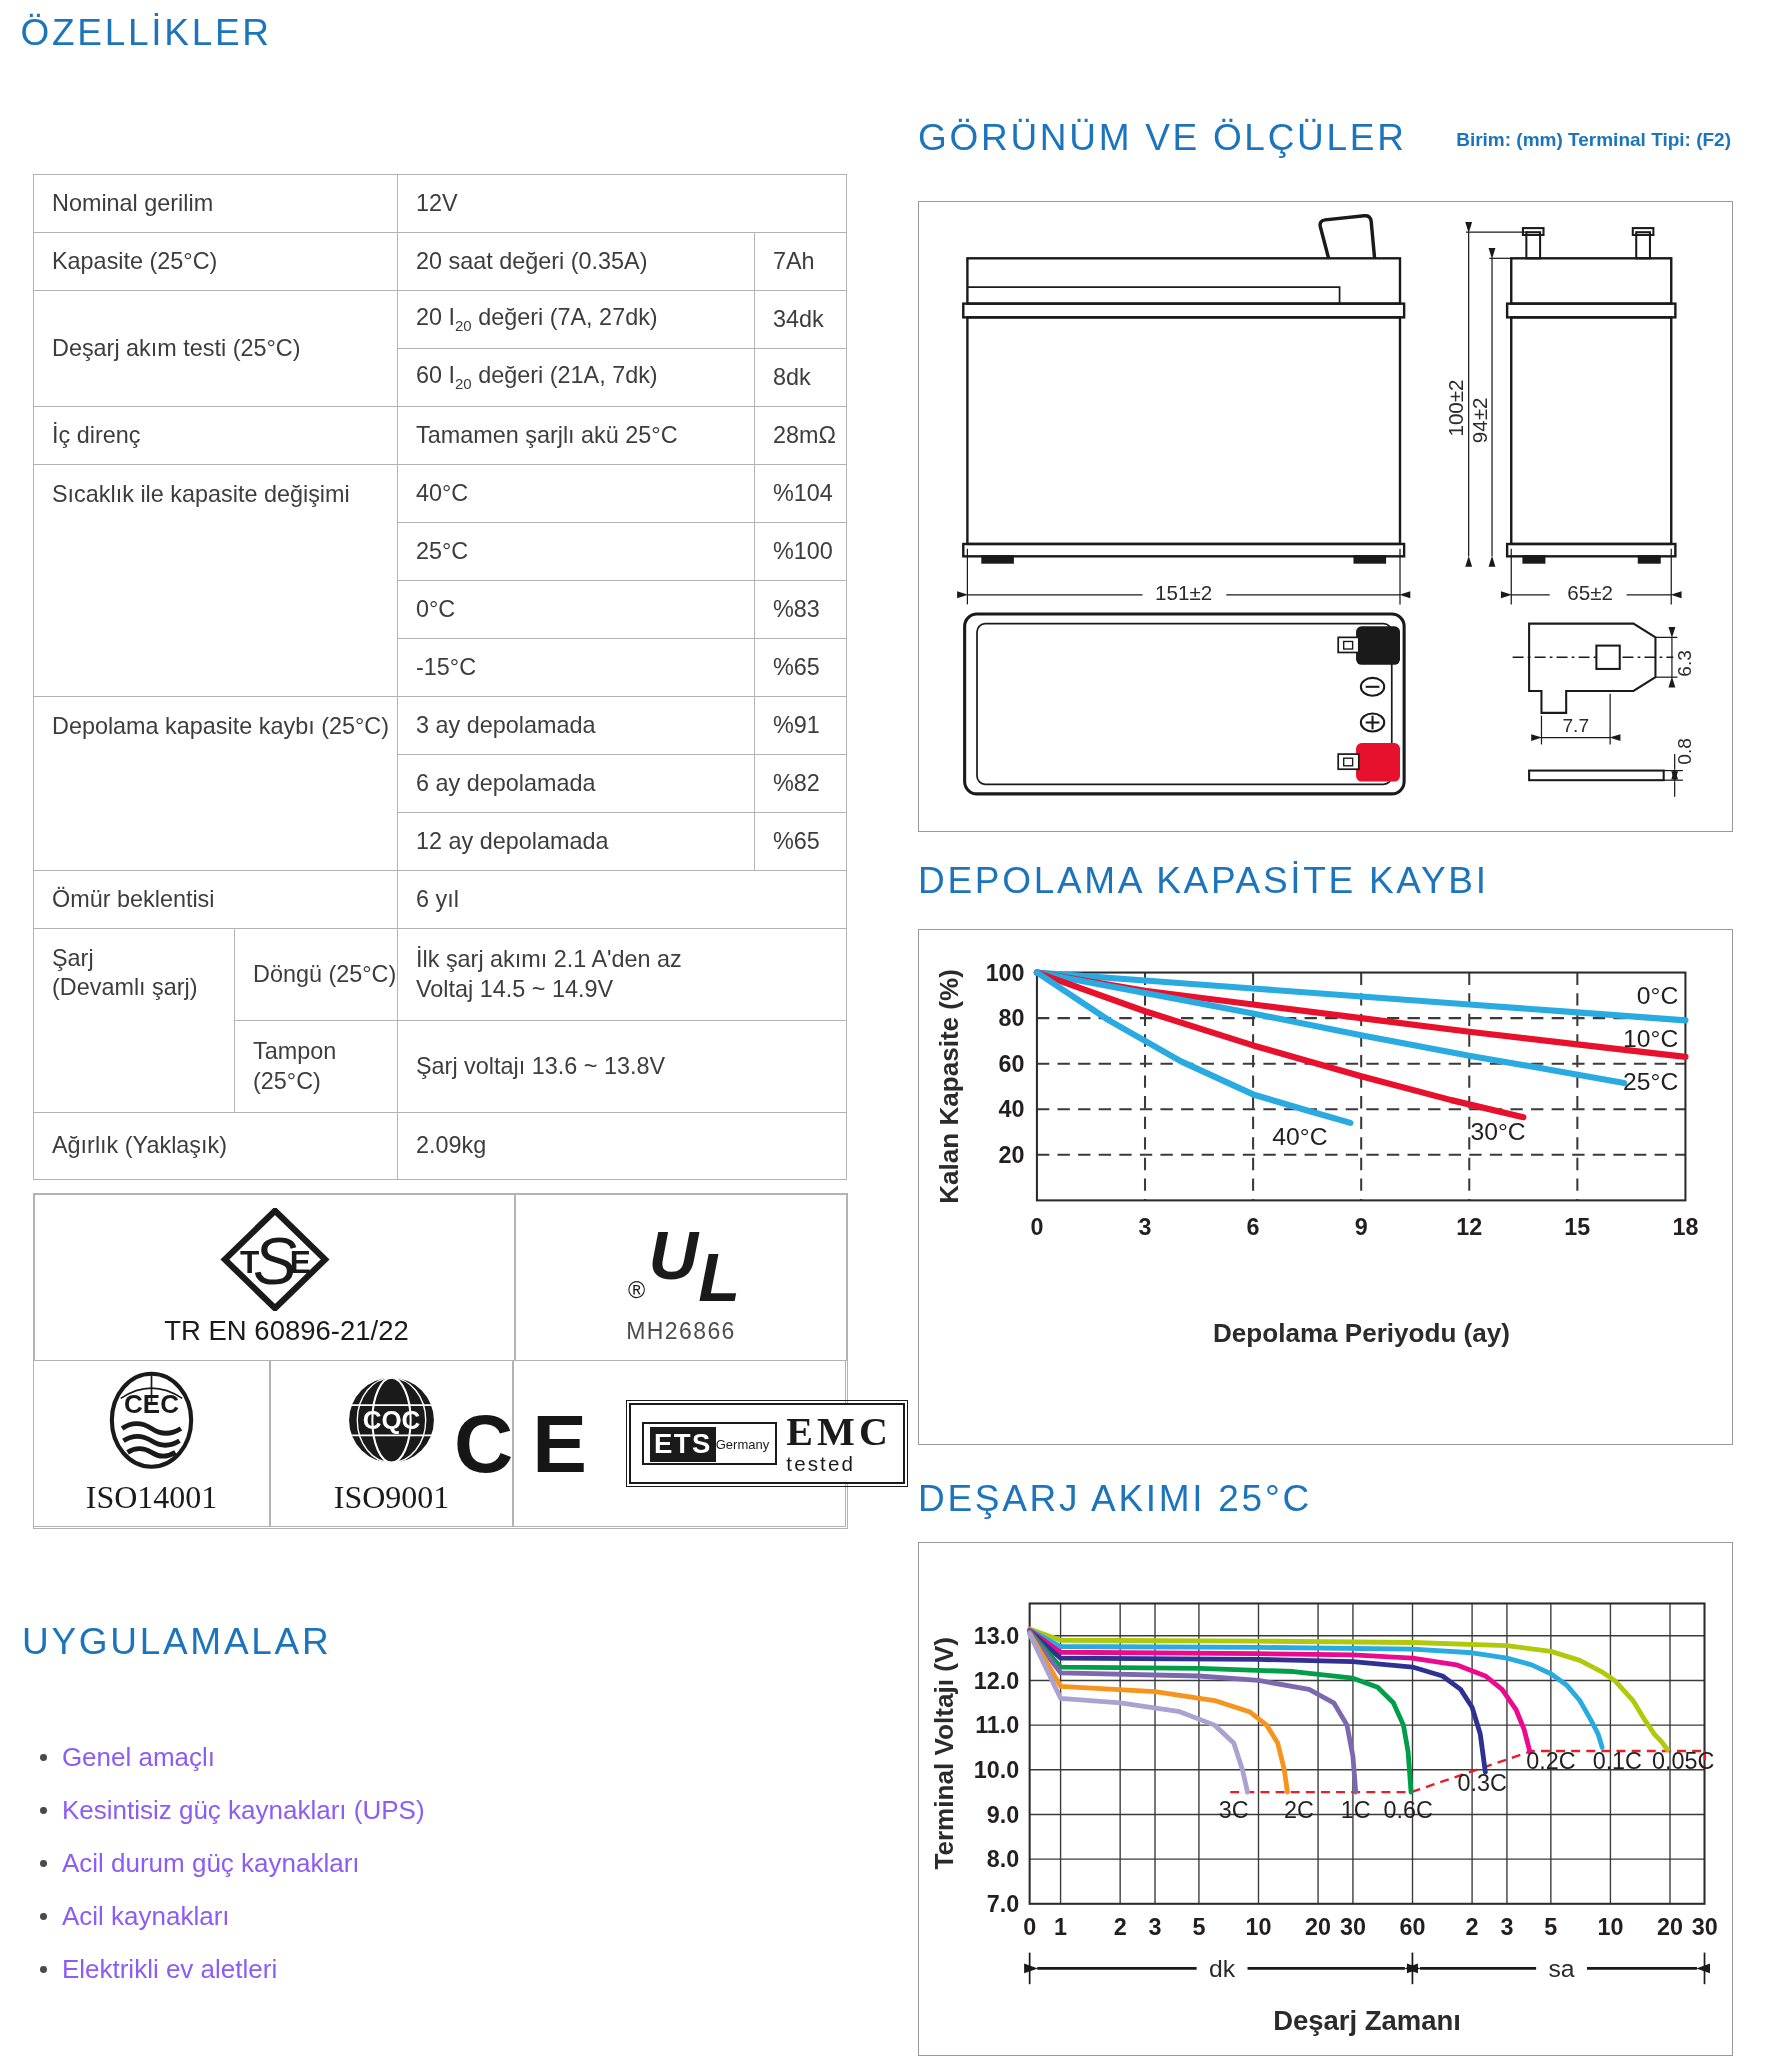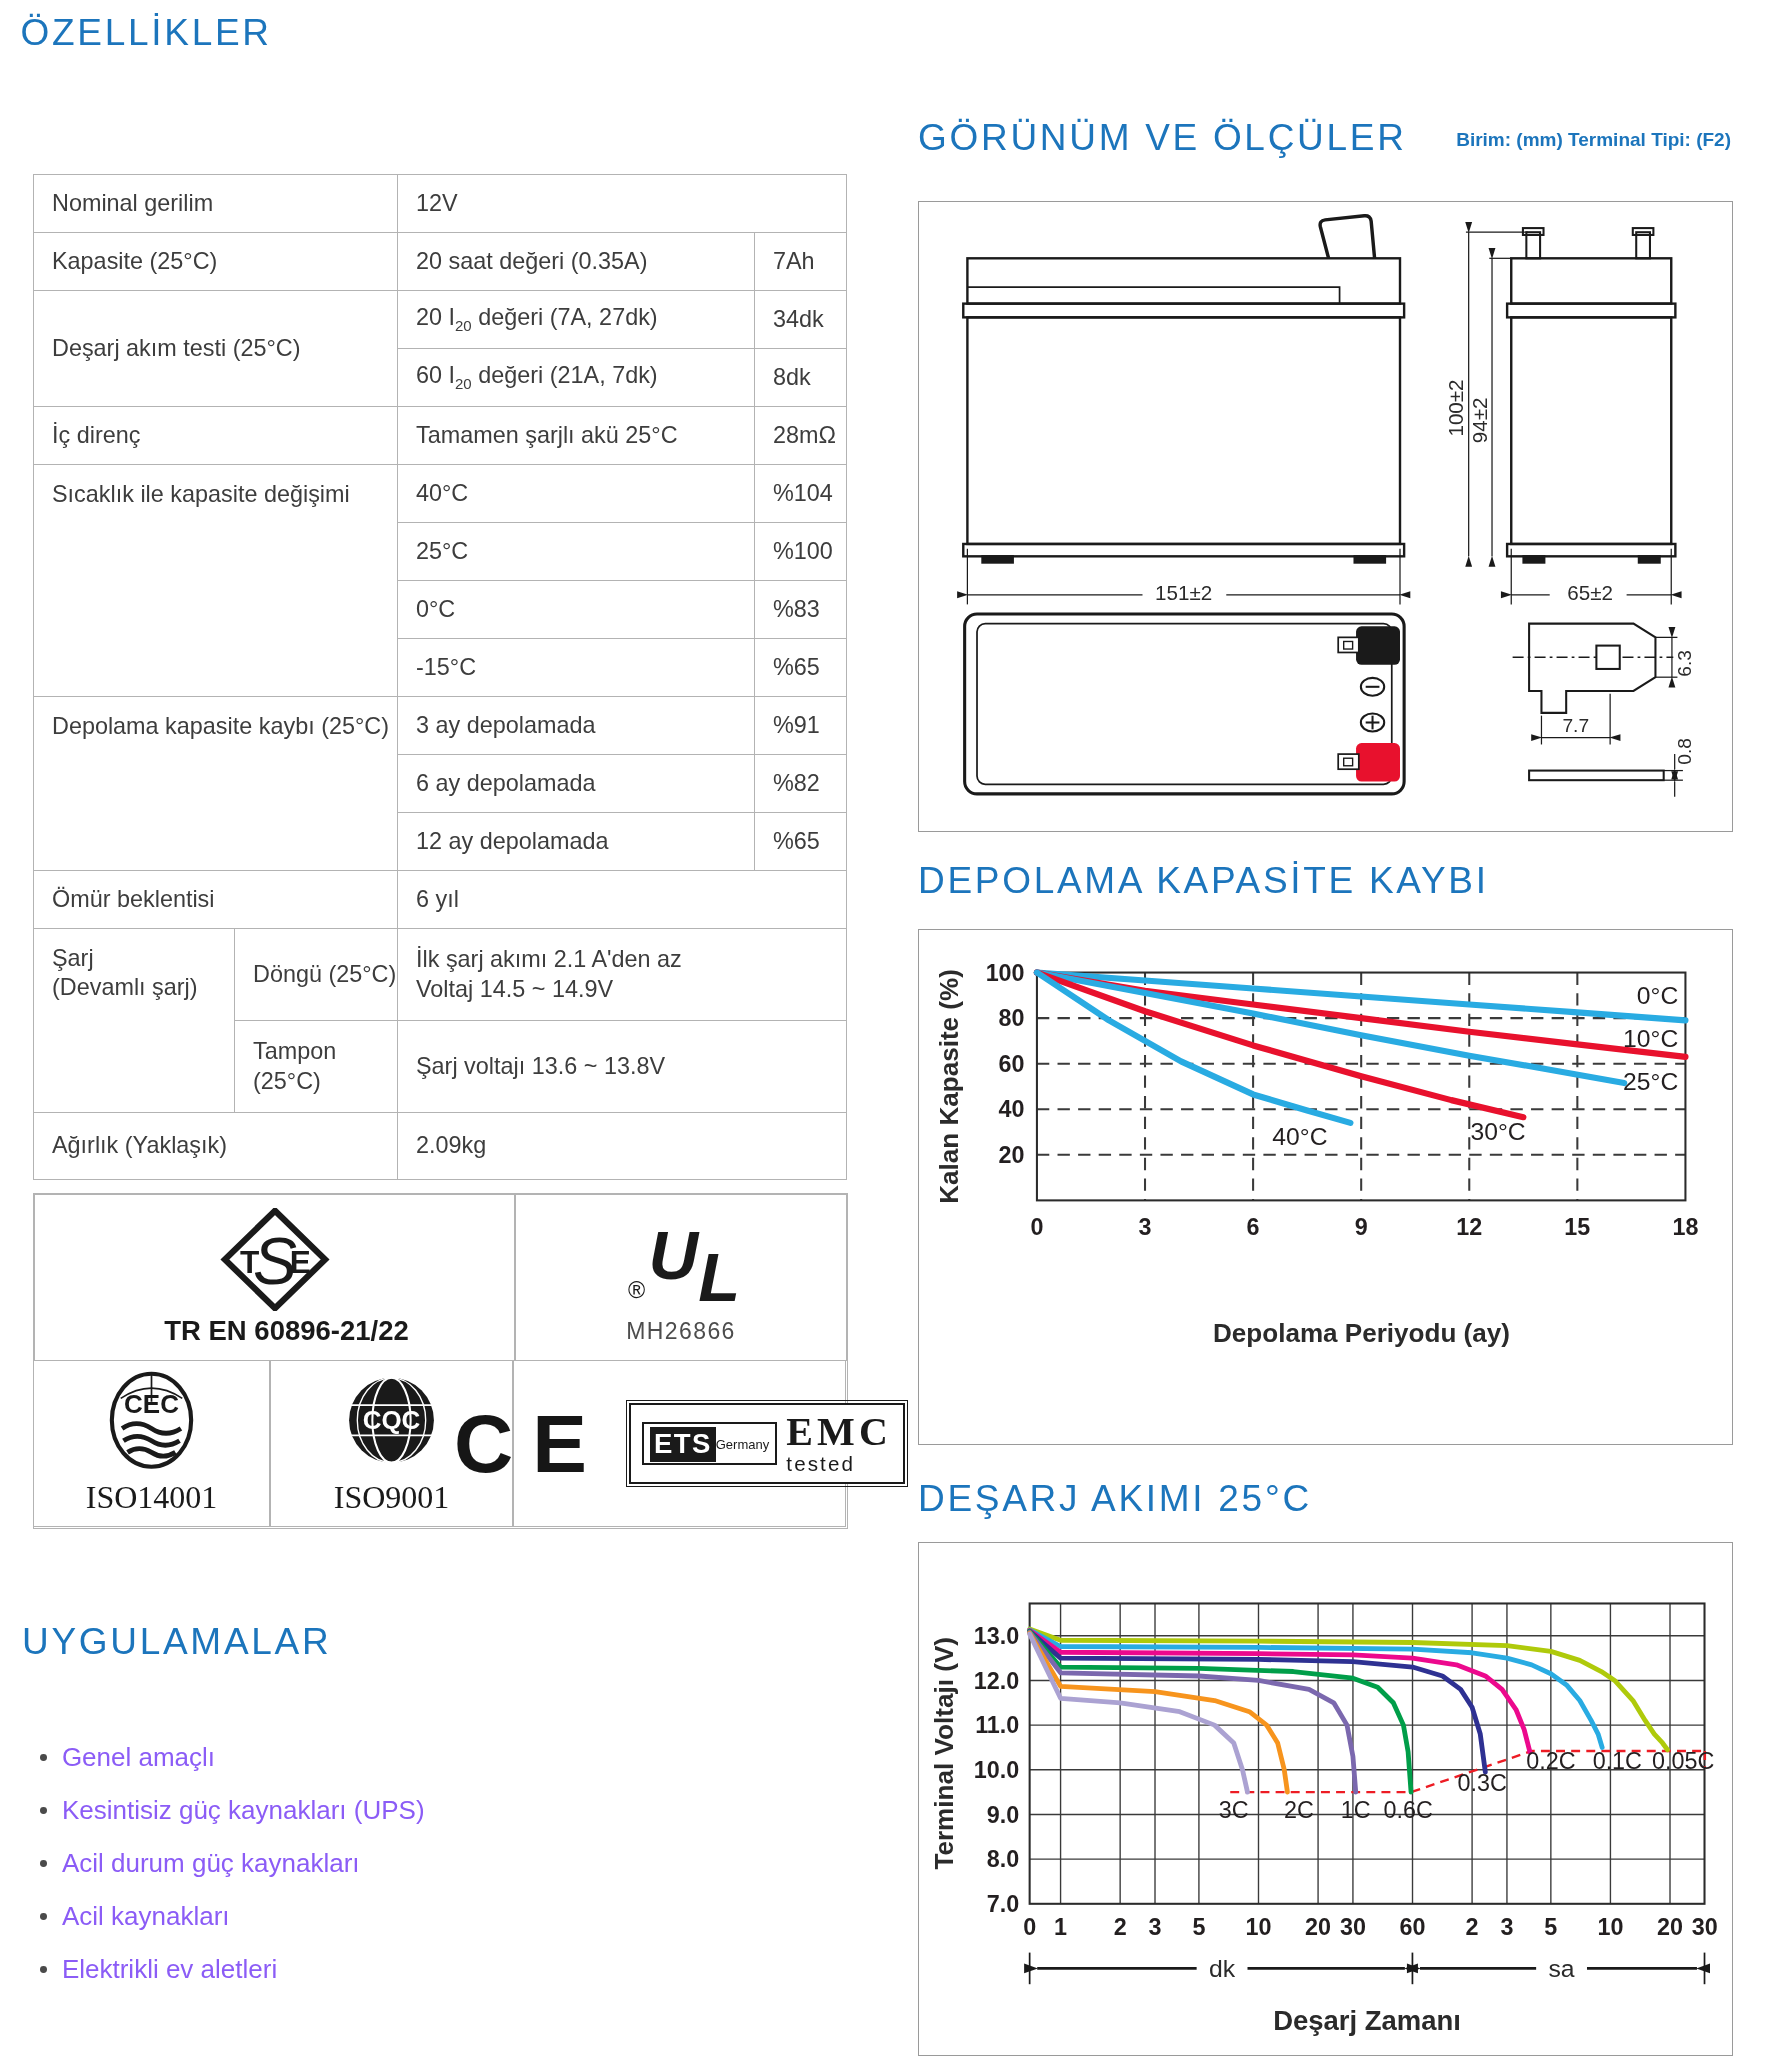--- a/index.html
+++ b/index.html
@@ -19,21 +19,21 @@
   
   #cert-table{position:absolute;left:33px;top:1193px;width:813px;height:334px;
               display:grid;grid-template-columns:481px 332px;grid-template-rows:167px 167px;
               border:1.4px solid #b3b3b3;}
   #cert-table .cell{border:0.7px solid #b3b3b3;display:flex;flex-direction:column;
                     align-items:center;justify-content:center;gap:4.1px;}
   #cert-row2{position:absolute;left:33px;top:1360px;width:813px;height:167px;
              display:grid;grid-template-columns:237px 243px 333px;}
   #cert-row2 .cell{border:0.7px solid #b3b3b3;display:flex;flex-direction:column;
                    align-items:center;justify-content:center;gap:1.4px;}
-  .cert-caption{font-weight:bold;font-size:27.5px;color:#1a1a1a;margin-left:24px;}
+  .cert-caption{font-weight:normal;font-size:27.5px;color:#1a1a1a;margin-left:24px;}
   .iso-caption{font-family:"Liberation Serif",serif;font-size:32px;color:#1a1a1a;}
   .ul-num{font-size:23px;color:#4d4d4d;letter-spacing:1.4px;}
   .emc-box{border:2.1px solid #1a1a1a;outline:1.4px solid #1a1a1a;outline-offset:2.1px;
            display:flex;align-items:center;gap:9.6px;padding:6.9px 11px;background:#fff;}
   .ets-emblem{border:2.1px solid #1a1a1a;padding:2.7px 5.5px 1.4px 5.5px;display:flex;
               align-items:center;}
   .ets-text{background:#1a1a1a;color:#fff;font-weight:bold;font-size:27.5px;padding:1.4px 4.1px;
             letter-spacing:1.4px;}
   .ets-country{font-size:13px;color:#1a1a1a;margin-top:1.4px;}
   .emc-big{font-family:"Liberation Serif",serif;font-size:40px;font-weight:bold;color:#1a1a1a;

